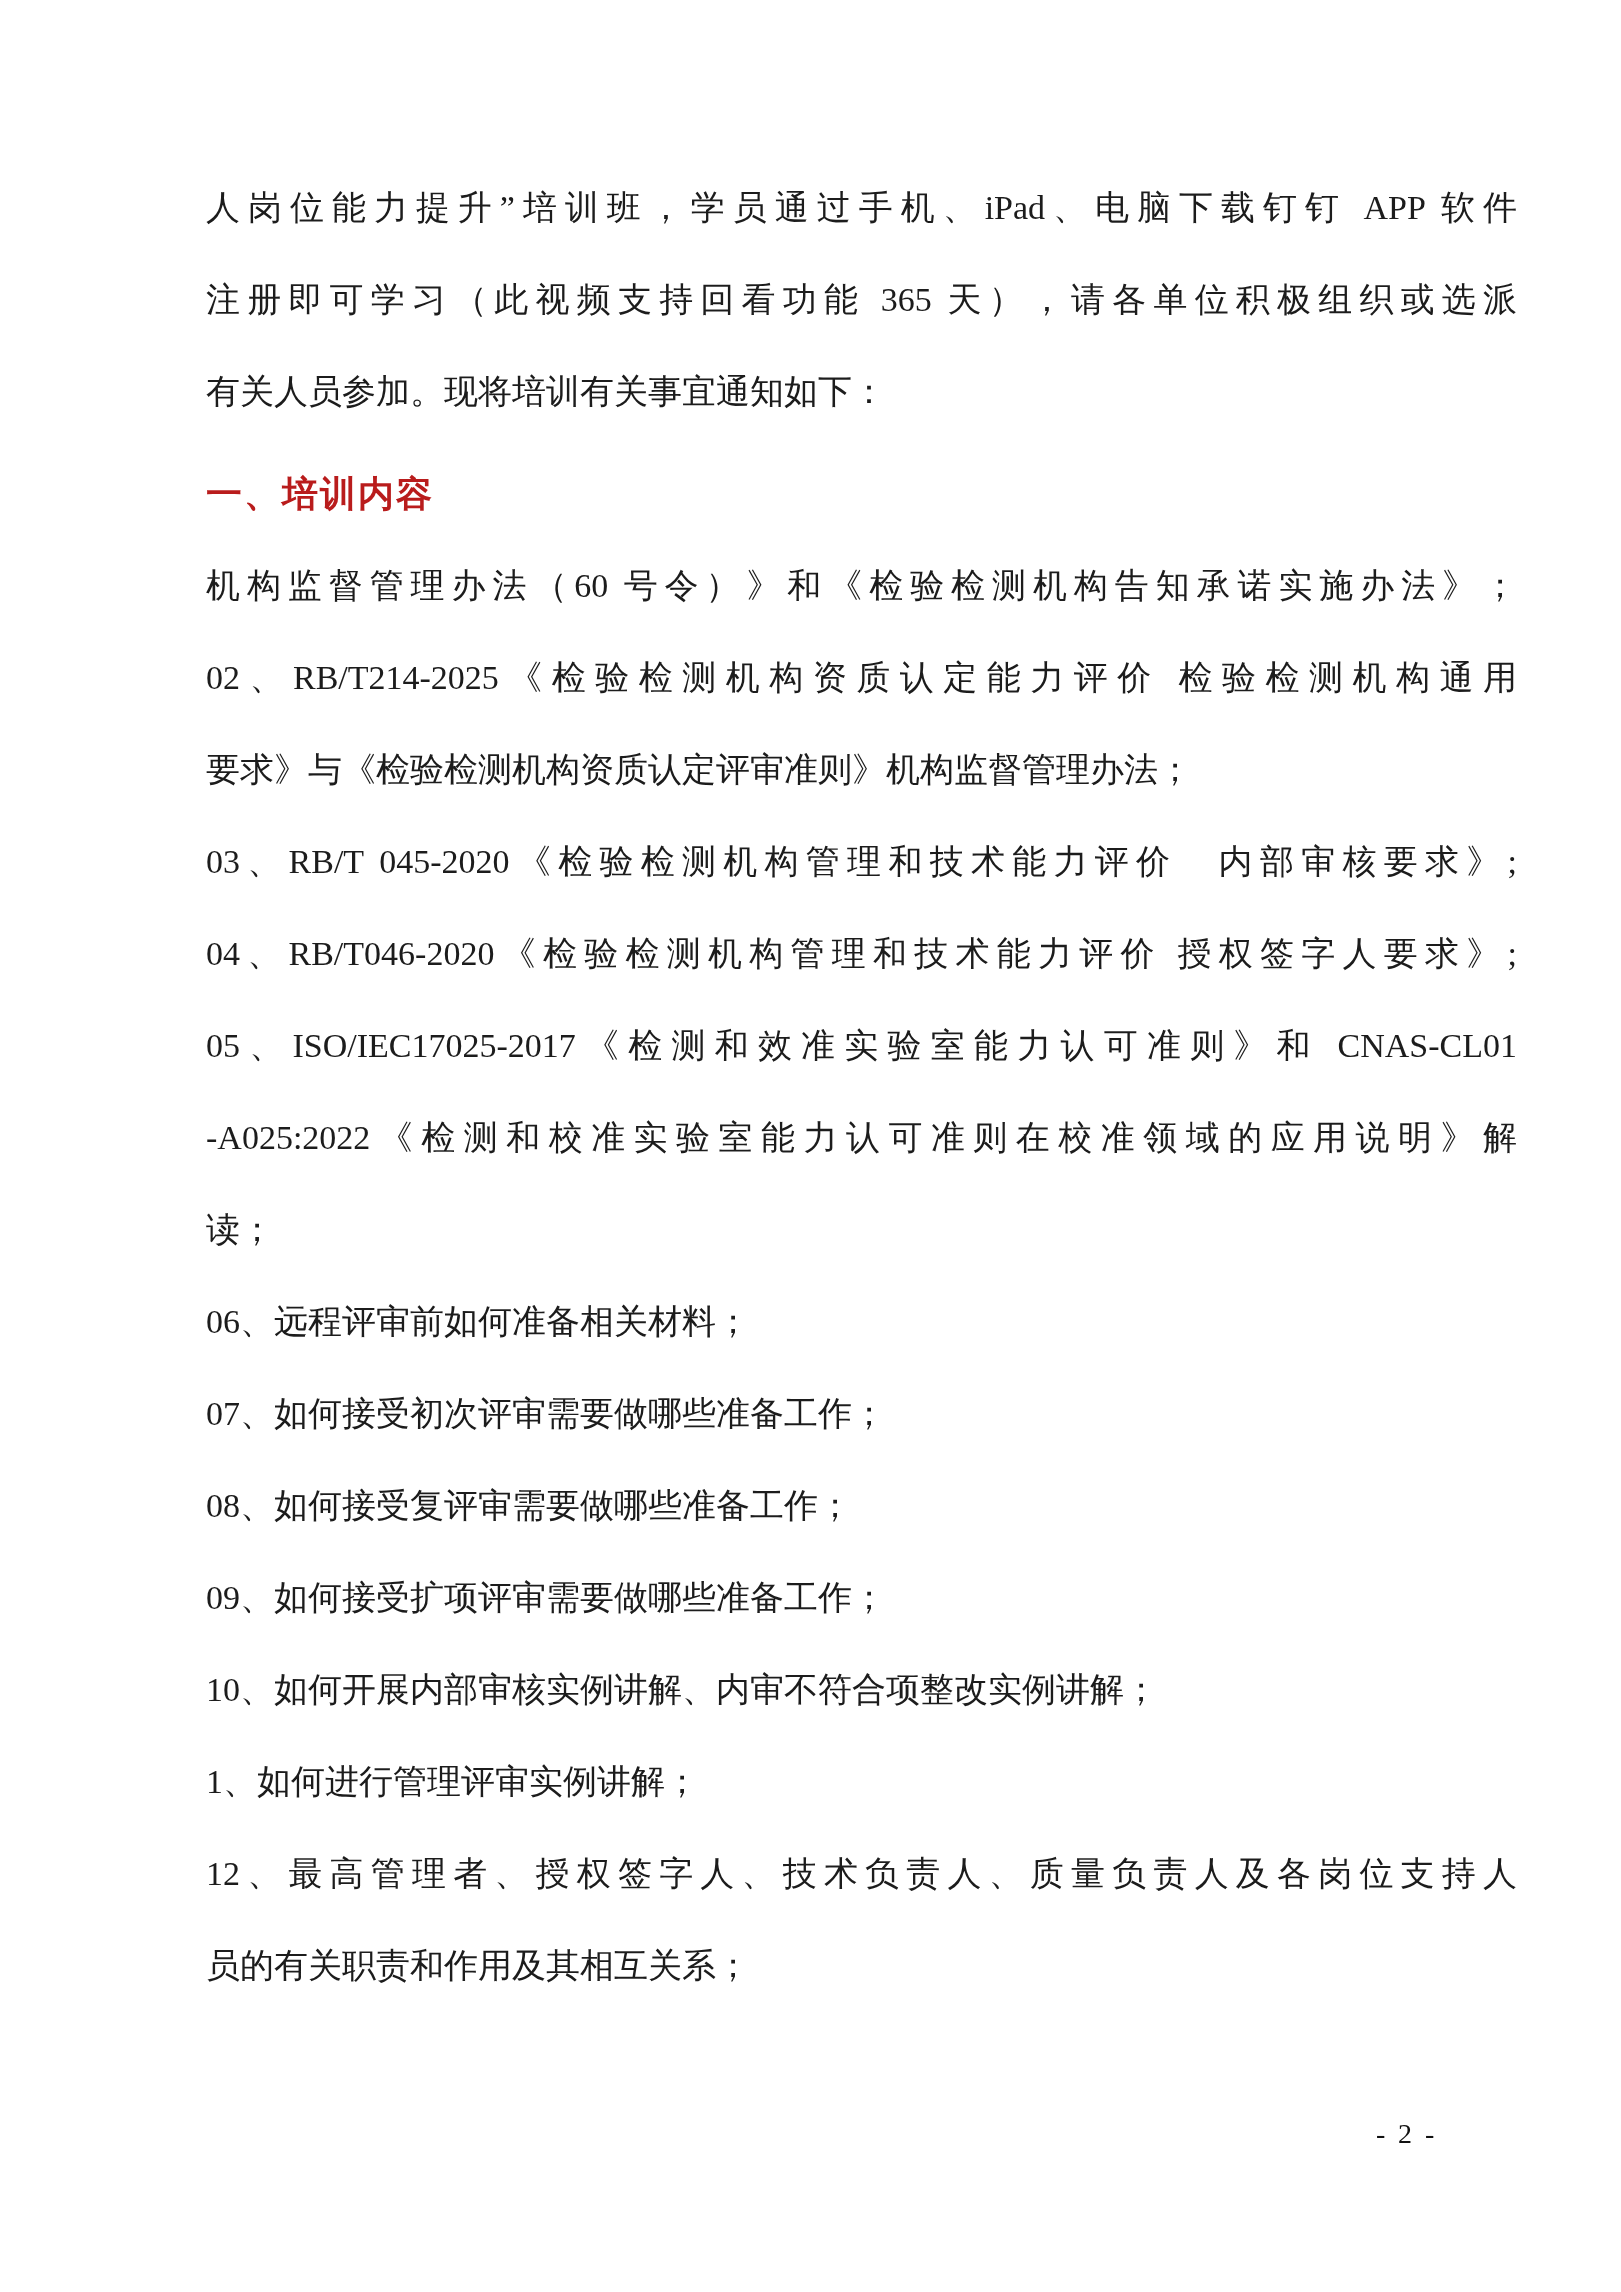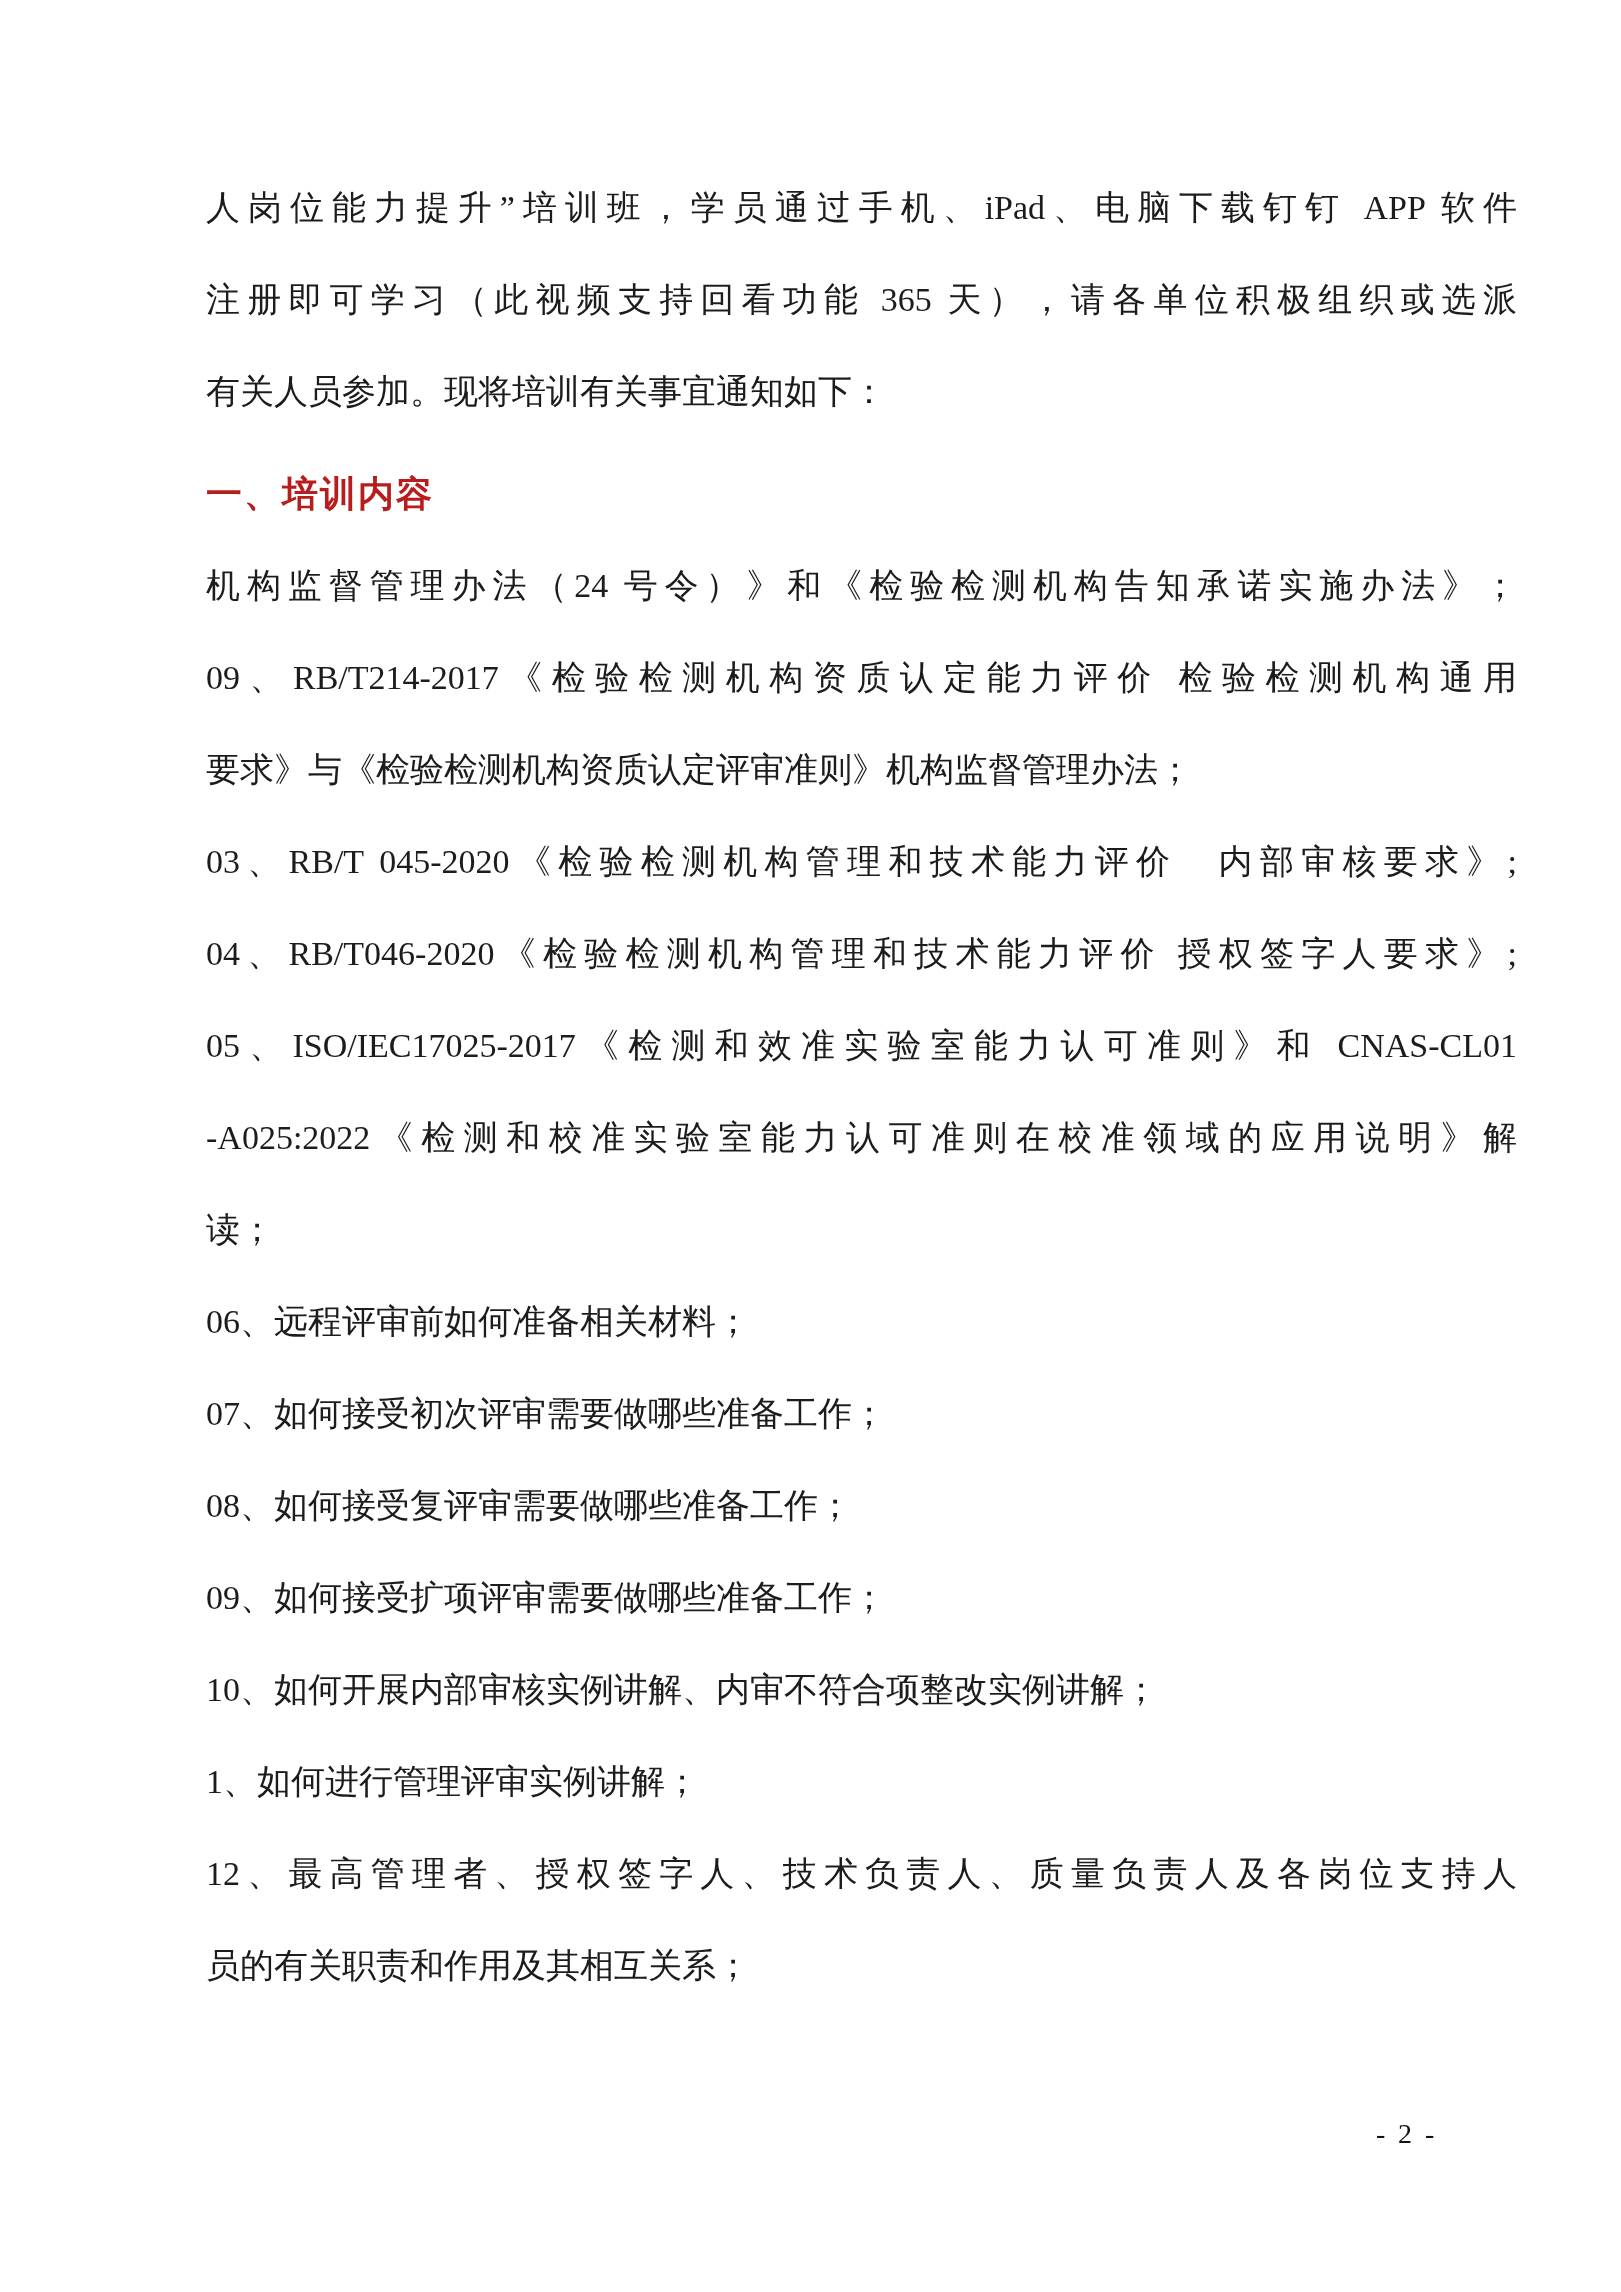--- a/index.html
+++ b/index.html
@@ -56,22 +56,22 @@
 
   <div>
     <div class="line fill">人岗位能力提升”培训班，学员通过手机、iPad、电脑下载钉钉 APP 软件</div>
     <div class="line fill">注册即可学习（此视频支持回看功能 365 天），请各单位积极组织或选派</div>
     <div class="line">有关人员参加。现将培训有关事宜通知如下：</div>
   </div>
 
   <div class="line heading">一、培训内容</div>
 
   <div>
-    <div class="line fill">机构监督管理办法（24 号令）》和《检验检测机构告知承诺实施办法》；</div>
-    <div class="line fill">09、RB/T214-2017《检验检测机构资质认定能力评价 检验检测机构通用</div>
+    <div class="line fill">机构监督管理办法（60 号令）》和《检验检测机构告知承诺实施办法》；</div>
+    <div class="line fill">02、RB/T214-2025《检验检测机构资质认定能力评价 检验检测机构通用</div>
     <div class="line">要求》与《检验检测机构资质认定评审准则》机构监督管理办法；</div>
     <div class="line fill">03、RB/T 045-2020《检验检测机构管理和技术能力评价　内部审核要求》;</div>
     <div class="line fill">04、RB/T046-2020《检验检测机构管理和技术能力评价 授权签字人要求》;</div>
     <div class="line fill">05、ISO/IEC17025-2017《检测和效准实验室能力认可准则》和 CNAS-CL01</div>
     <div class="line fill">-A025:2022《检测和校准实验室能力认可准则在校准领域的应用说明》解</div>
     <div class="line">读；</div>
     <div class="line">06、远程评审前如何准备相关材料；</div>
     <div class="line">07、如何接受初次评审需要做哪些准备工作；</div>
     <div class="line">08、如何接受复评审需要做哪些准备工作；</div>
     <div class="line">09、如何接受扩项评审需要做哪些准备工作；</div>

